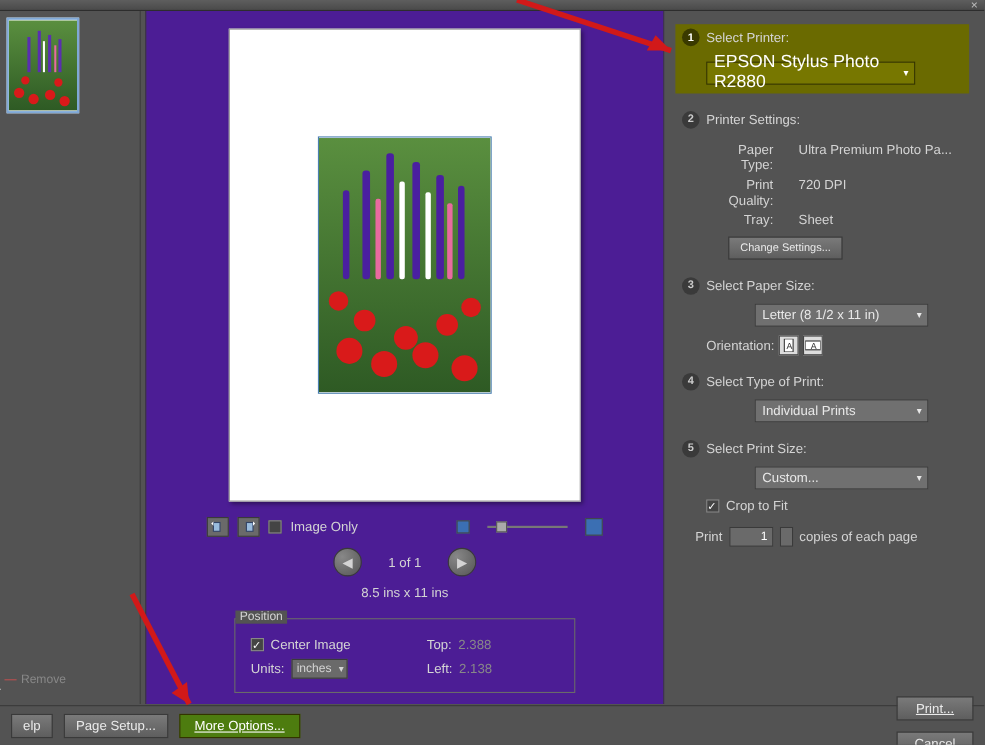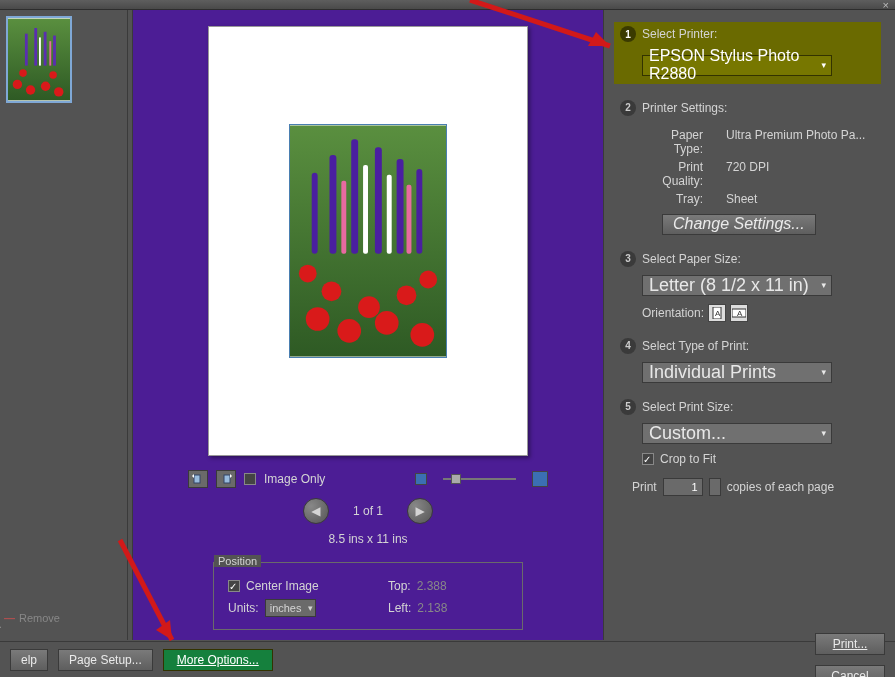--- a/index.html
+++ b/index.html
@@ -136,35 +136,36 @@
   .select-wide {
     width: 190px; height: 21px;
     background: #777700; color: #fff;
     border: 1px solid #333300;
     font-size: 16px; padding: 0 18px 0 6px;
     display: inline-flex; align-items: center;
     position: relative;
   }
   .select-wide::after { content: "▾"; position: absolute; right: 5px; font-size: 9px; }
   .select-gray {
-    width: 190px; height: 21px;
+    width: 158px; height: 21px;
     background: #707070; color: #e8e8e8;
     border: 1px solid #3a3a3a;
-    font-size: 18px; padding: 0 18px 0 6px;
+    font-size: 12px; padding: 0 18px 0 6px;
     display: inline-flex; align-items: center;
     position: relative;
+    margin-left: 44px;
   }
   .select-gray::after { content: "▾"; position: absolute; right: 5px; font-size: 9px; }
   .btn-gray {
     height: 21px;
     background: linear-gradient(to bottom, #7a7a7a, #5e5e5e);
     border: 1px solid #3a3a3a;
-    color: #eaeaea; font-size: 16px;
+    color: #eaeaea; font-size: 10px;
     padding: 0 10px;
-    display: inline-flex; align-items: center; font-style: italic;
+    display: inline-flex; align-items: center;
   }
   .kv { display: flex; margin-top: 4px; }
   .kv .k { width: 84px; text-align: right; padding-right: 23px; color: #d4d4d4; }
   .orient-ico {
     width: 18px; height: 18px; border: 1px solid #444; background: #ddd;
     display: inline-flex; align-items: center; justify-content: center;
     margin-left: 4px; color: #333; font-size: 9px;
   }
   .copies-row { display: flex; align-items: center; gap: 6px; margin-top: 12px; margin-left: 18px; }
   .copies-in { width: 40px; height: 18px; background: #6a6a6a; border: 1px solid #3a3a3a; color: #fff; text-align: right; padding-right: 4px; font-size: 11px; }
@@ -192,21 +193,21 @@
   .remove-row .minus { color: #b05050; font-weight: bold; }
   .btn-footer {
     height: 22px; min-width: 70px;
     background: linear-gradient(to bottom, #7a7a7a, #5e5e5e);
     border: 1px solid #3a3a3a;
     color: #eaeaea; font-size: 12px;
     padding: 0 10px;
     display: inline-flex; align-items: center; justify-content: center;
   }
   .btn-footer.highlight {
-    background: #15803d; color: #fff; text-decoration: underline;
+    background: #4d7c0f; color: #fff; text-decoration: underline;
     border: 1px solid #333300;
   }
   .btn-footer.primary { text-decoration: underline; }
 
   
   .arrow { position: absolute; pointer-events: none; }
   .arrow svg { overflow: visible; }
 
   
   .flowers { width: 100%; height: 100%; display: block; }

